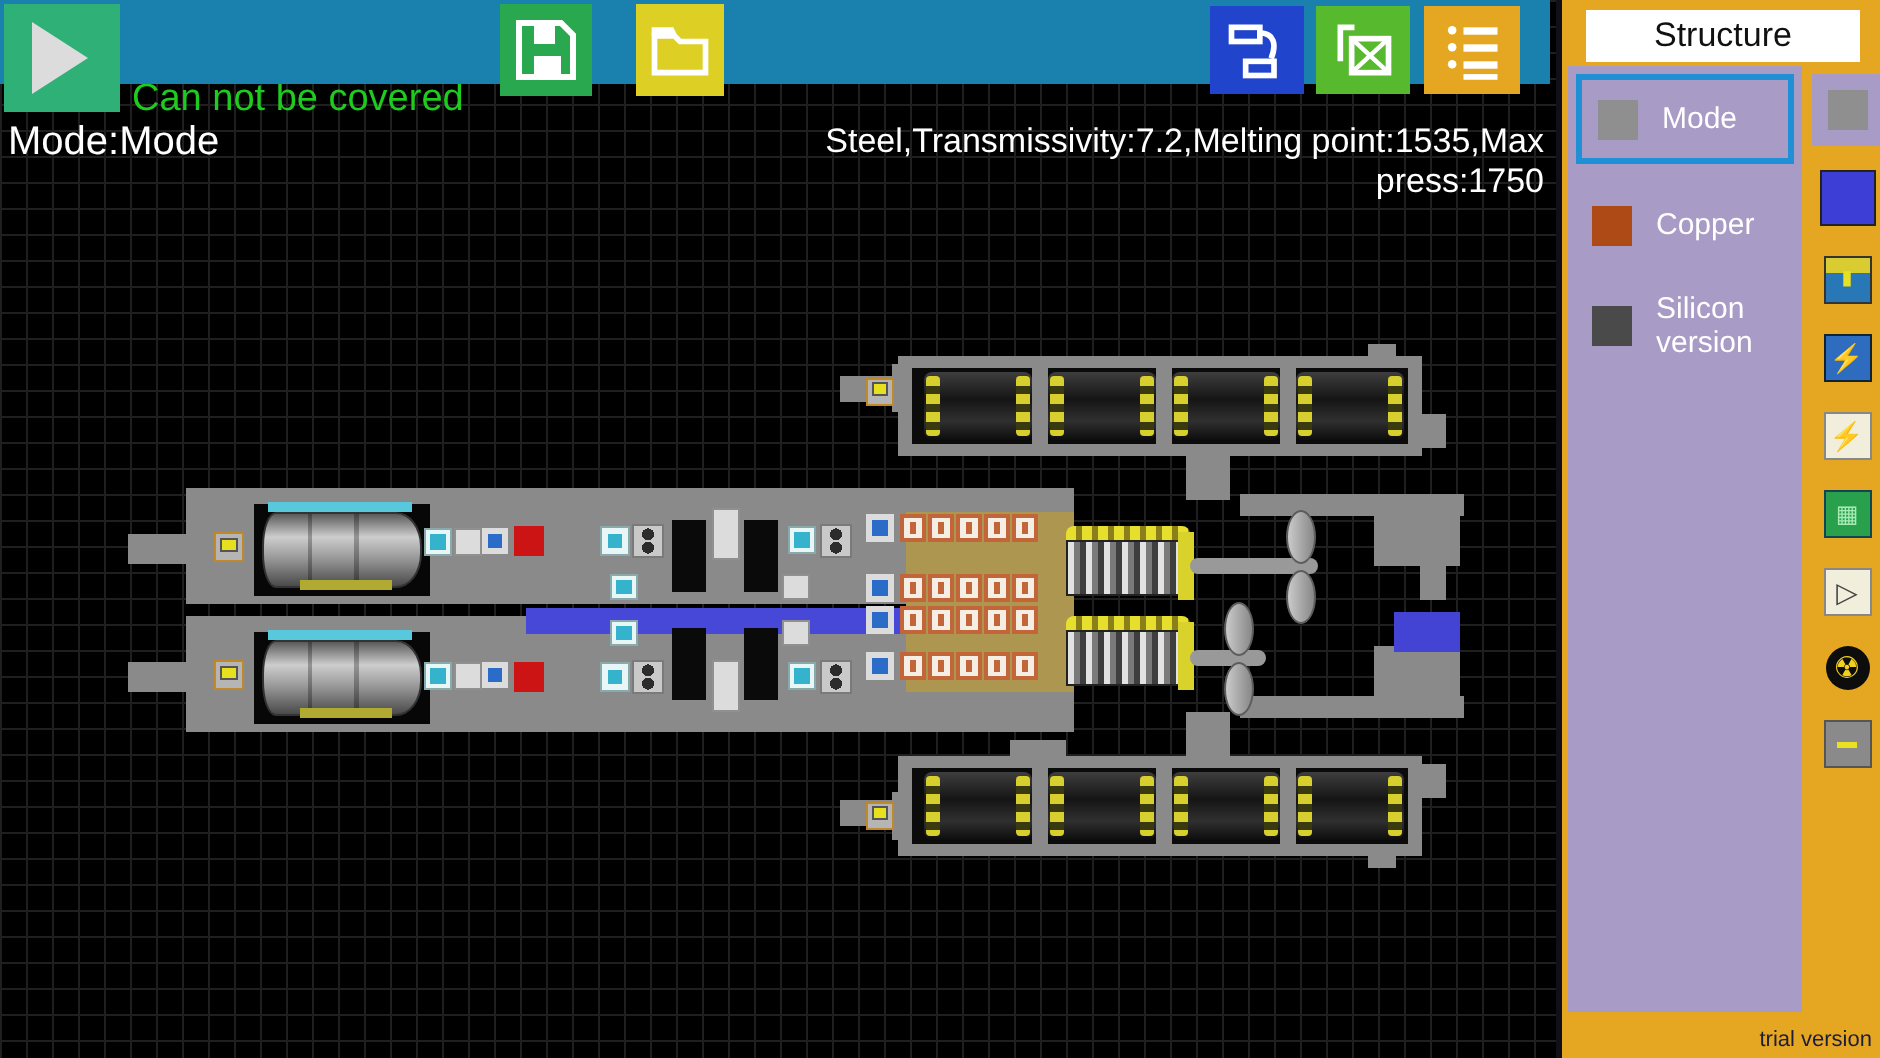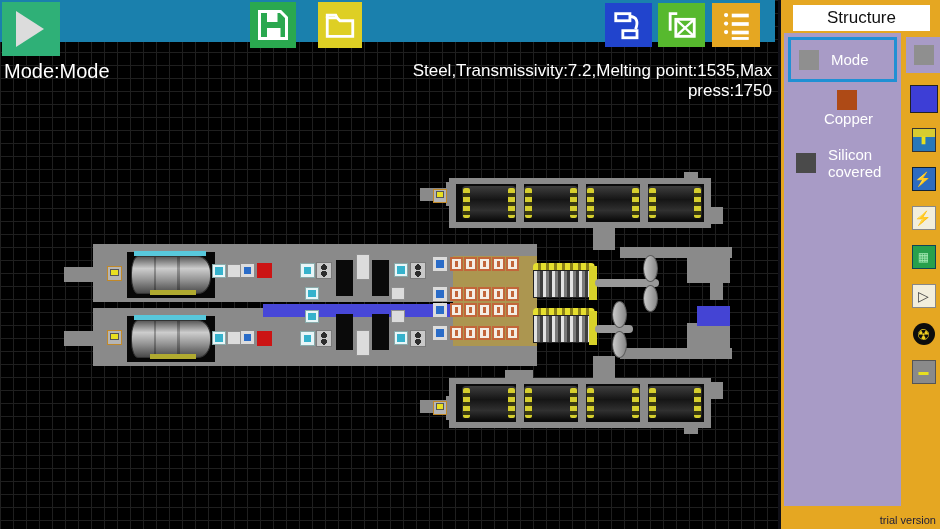--- a/index.html
+++ b/index.html
@@ -204,20 +204,21 @@
         <div class="blk" style="left: 595px; top: 279px; width: 64px; height: 8px; background: rgb(153, 153, 153); border-radius: 4px;"></div>
         <div class="blk blade" style="left: 643px; top: 255px; width: 15px; height: 27px;"></div>
         <div class="blk blade" style="left: 643px; top: 285px; width: 15px; height: 27px;"></div>
         <div class="blk ecap" style="left: 533px; top: 308px; width: 62px; height: 8px;"></div>
         <div class="blk engine" style="left: 533px; top: 315px; width: 62px; height: 28px;"></div>
         <div class="blk" style="left: 589px; top: 311px; width: 8px; height: 34px; background: rgb(216, 210, 42);"></div>
         <div class="blk" style="left: 595px; top: 325px; width: 38px; height: 8px; background: rgb(153, 153, 153); border-radius: 4px;"></div>
         <div class="blk blade" style="left: 612px; top: 301px; width: 15px; height: 27px;"></div>
         <div class="blk blade" style="left: 612px; top: 331px; width: 15px; height: 27px;"></div>
       </div>
+    <div class="hud-warning">Can not be covered</div>
     <div class="hud-mode">Mode:Mode</div>
     <div class="hud-info">Steel,Transmissivity:7.2,Melting point:1535,Max press:1750</div>
   </div>
 
   <div id="topbar"></div>
 
   <div class="play">
     <span class="tri"></span>
   </div>
 
@@ -265,27 +266,27 @@
     </svg>
   </button>
 
   <aside id="side-panel">
     <div class="panel-title">Structure</div>
     <div id="material-list">
         <div class="mat-item selected" style="top: 4px; height: 45px;">
           <div class="mat-swatch" style="background: rgb(143, 143, 143);"></div>
           <span class="mat-label">Mode</span>
         </div>
-        <div class="mat-item" style="top: 57px; height: 45px; flex-direction: column;">
+        <div class="mat-item" style="top: 57px; height: 45px;">
           <div class="mat-swatch" style="background: rgb(174, 74, 22);"></div>
           <span class="mat-label">Copper</span>
         </div>
         <div class="mat-item" style="top: 104px; height: 52px;">
           <div class="mat-swatch" style="background: rgb(74, 74, 74);"></div>
-          <span class="mat-label">Silicon covered</span>
+          <span class="mat-label">Silicon version</span>
         </div>
       </div>
     <div id="category-column">
         <div class="cat cat-structure">
           <div class="sw"></div>
         </div>
         <div class="cat cat-fluid"></div>
         <div class="cat cat-device">▮</div>
         <div class="cat cat-engine">⚡</div>
         <div class="cat cat-electric">⚡</div>

